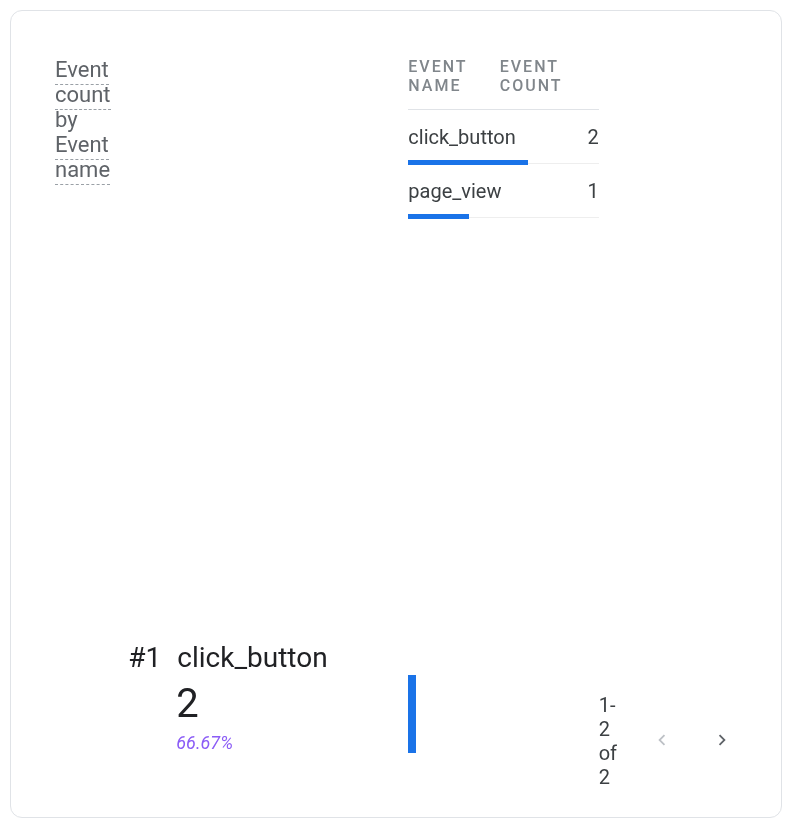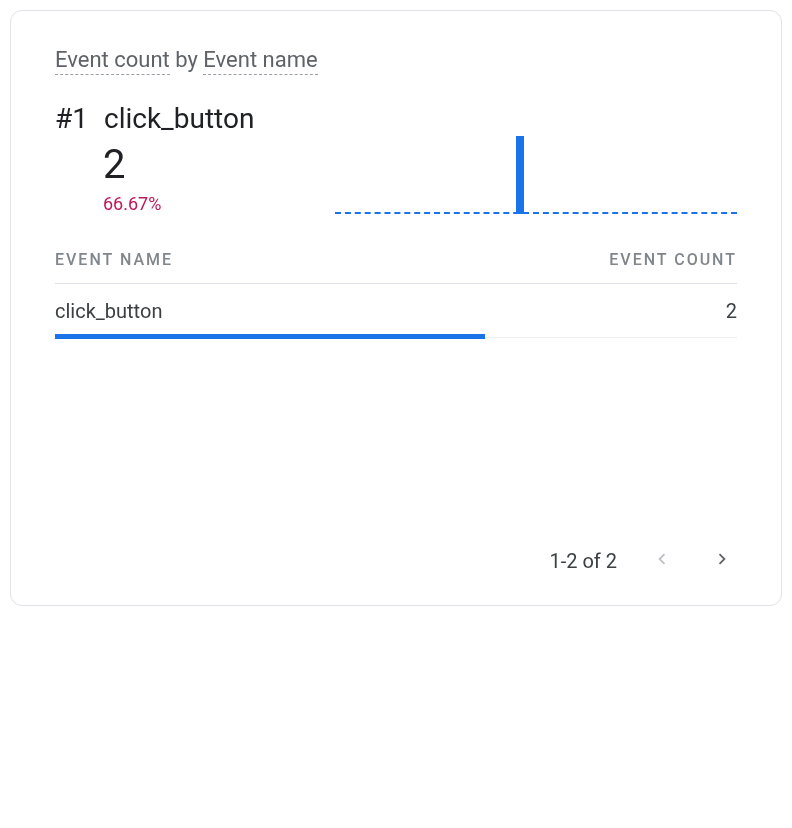--- a/index.html
+++ b/index.html
@@ -7,27 +7,27 @@
       margin: 0;
       padding: 0;
     }
     body {
       font-family: 'Google Sans', Roboto, Arial, sans-serif;
       background: #fff;
       padding: 10px;
     }
     .card {
       width: 772px;
-      height: 596px;
+      height: 808px;
       border: 1px solid #e0e3e7;
       border-radius: 12px;
-      padding: 36px 44px 28px 44px;
+      padding: 46px 44px 28px 44px;
       position: relative;
       display: flex;
-      flex-direction: column;
+      flex-direction: row;
     }
     .card-title {
       font-size: 22px;
       color: #5f6368;
       font-weight: 400;
       margin-bottom: 30px;
     }
     .card-title .metric,
     .card-title .dimension {
       border-bottom: 1px dashed #9aa0a6;
@@ -59,23 +59,24 @@
     }
     .big-number {
       font-size: 40px;
       color: #202124;
       font-weight: 400;
       margin-left: 48px;
       line-height: 1;
     }
     .percent {
       font-size: 18px;
-      color: #be185d;
+      color: #8b5cf6;
       margin-left: 48px;
       margin-top: 8px;
+      font-style: italic;
     }
     .sparkline {
       flex: 1;
       height: 80px;
       position: relative;
     }
     .sparkline-baseline {
       position: absolute;
       bottom: 0;
       left: 0;
@@ -188,20 +189,25 @@
   <div class="table">
     <div class="table-header">
       <span class="th">EVENT NAME</span>
       <span class="th">EVENT COUNT</span>
     </div>
     <div id="table-body">
         <div class="table-row">
           <span class="td-name">click_button</span>
           <span class="td-count">2</span>
           <div class="row-bar" style="width: 63%;"></div>
+        </div>
+        <div class="table-row">
+          <span class="td-name">page_view</span>
+          <span class="td-count">1</span>
+          <div class="row-bar" style="width: 32%;"></div>
         </div>
       </div>
   </div>
 
   <div class="pagination">
     <span>1-2 of 2</span>
     <button class="page-btn disabled">
       <span>
         <svg viewBox="0 0 24 24">
             <path d="M15.4 7.4L14 6l-6 6 6 6 1.4-1.4L10.8 12z"></path>

